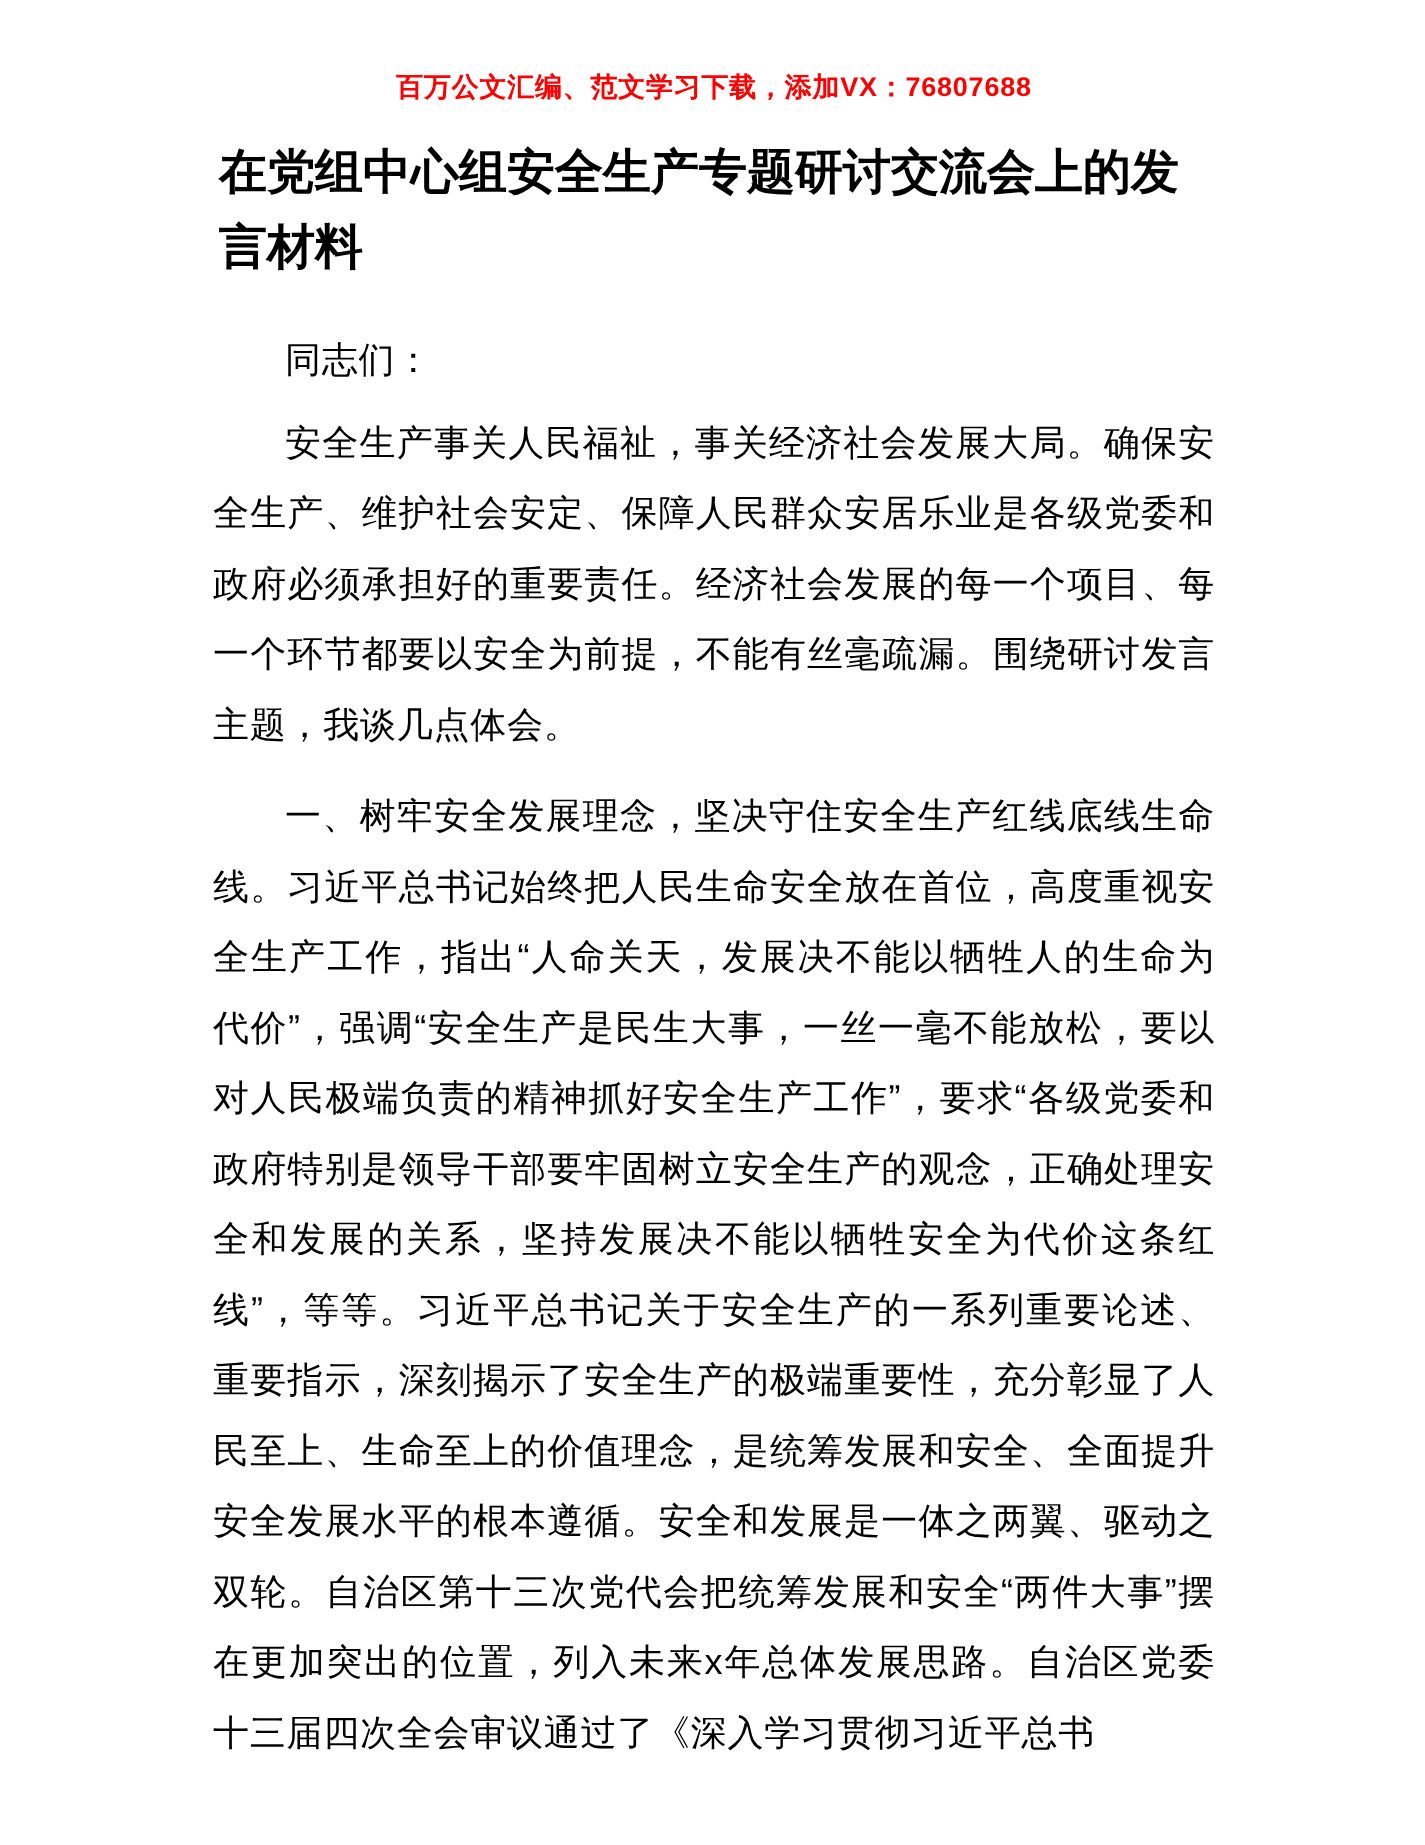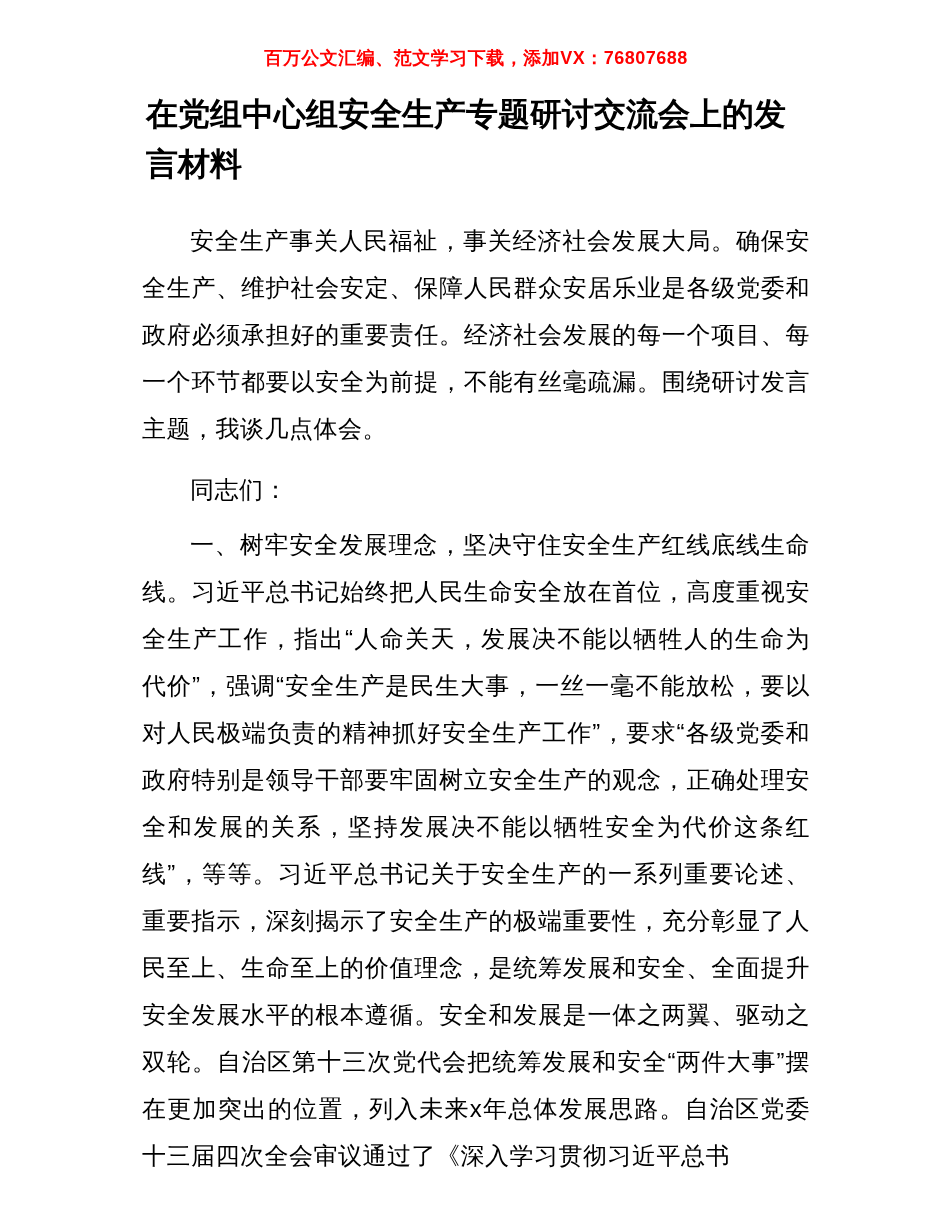--- a/index.html
+++ b/index.html
@@ -46,18 +46,18 @@
   }
 </style>
 </head>
 <body style="background: rgb(255, 255, 255); color: rgb(0, 0, 0);">
 
 <div class="page">
   <div class="notice" style="color: rgb(255, 0, 0);">百万公文汇编、范文学习下载，添加VX：76807688</div>
 
   <h1 class="title">在党组中心组安全生产专题研讨交流会上的发言材料</h1>
 
+  <p class="body-text salutation">同志们：</p>
+
   <p class="body-text">安全生产事关人民福祉，事关经济社会发展大局。确保安全生产、维护社会安定、保障人民群众安居乐业是各级党委和政府必须承担好的重要责任。经济社会发展的每一个项目、每一个环节都要以安全为前提，不能有丝毫疏漏。围绕研讨发言主题，我谈几点体会。</p>
-
-  <p class="body-text salutation">同志们：</p>
 
   <p class="body-text">一、树牢安全发展理念，坚决守住安全生产红线底线生命线。习近平总书记始终把人民生命安全放在首位，高度重视安全生产工作，指出“人命关天，发展决不能以牺牲人的生命为代价”，强调“安全生产是民生大事，一丝一毫不能放松，要以对人民极端负责的精神抓好安全生产工作”，要求“各级党委和政府特别是领导干部要牢固树立安全生产的观念，正确处理安全和发展的关系，坚持发展决不能以牺牲安全为代价这条红线”，等等。习近平总书记关于安全生产的一系列重要论述、重要指示，深刻揭示了安全生产的极端重要性，充分彰显了人民至上、生命至上的价值理念，是统筹发展和安全、全面提升安全发展水平的根本遵循。安全和发展是一体之两翼、驱动之双轮。自治区第十三次党代会把统筹发展和安全“两件大事”摆在更加突出的位置，列入未来x年总体发展思路。自治区党委十三届四次全会审议通过了《深入学习贯彻习近平总书</p>
 </div>
 
 </body></html>

